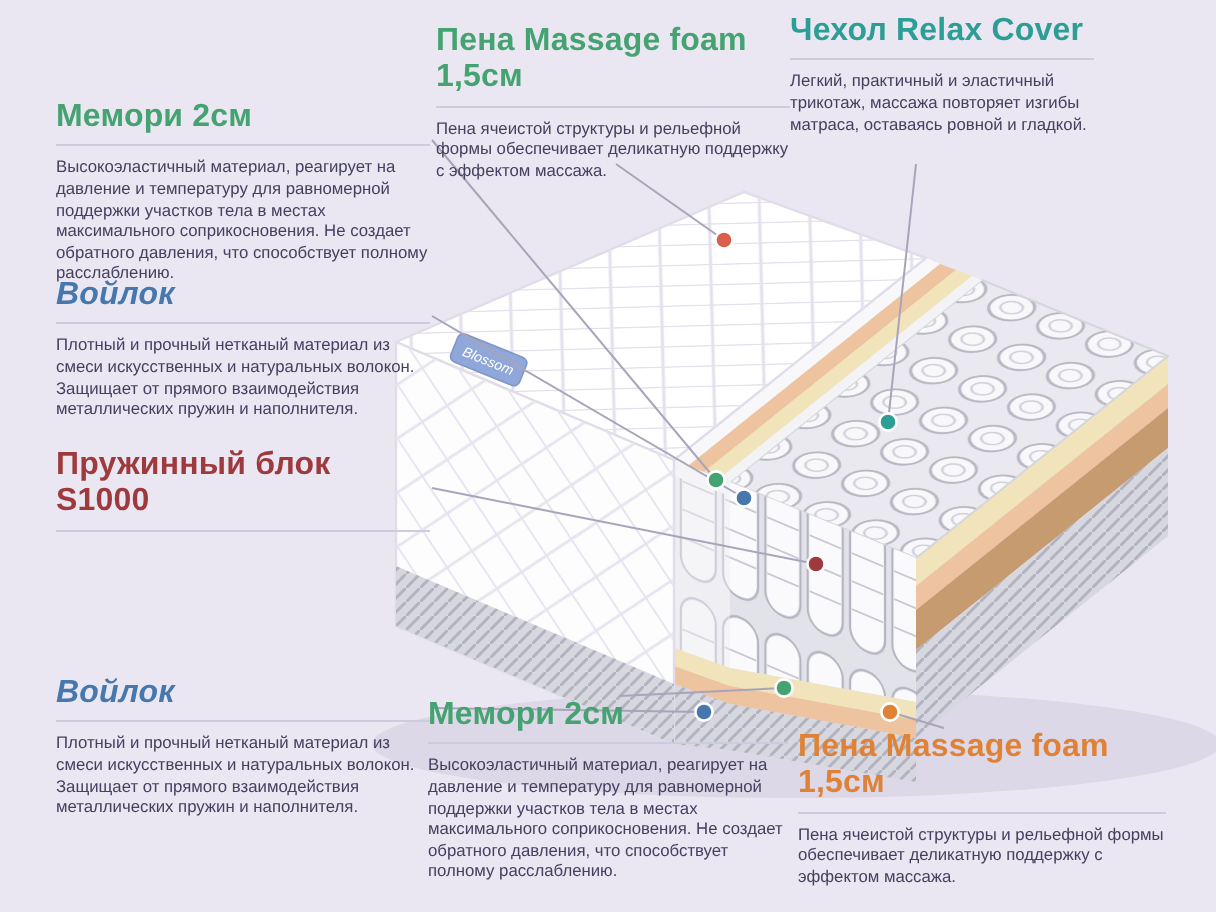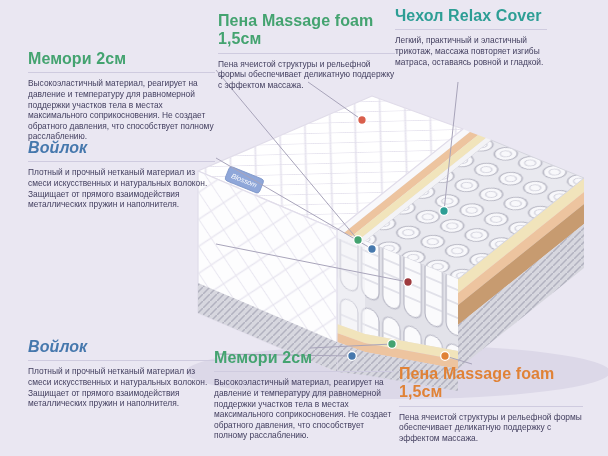--- a/index.html
+++ b/index.html
@@ -119,20 +119,21 @@
   <h3 class="c-green">Мемори 2см</h3>
   <p>Высокоэластичный материал, реагирует на давление и температуру для равномерной поддержки участков тела в местах максимального соприкосновения. Не создает обратного давления, что способствует полному расслаблению.</p>
 </div>
 
 <div class="note" style="left:28px;top:139px;width:187px">
   <h3 class="c-blue">Войлок</h3>
   <p>Плотный и прочный нетканый материал из смеси искусственных и натуральных волокон. Защищает от прямого взаимодействия металлических пружин и наполнителя.</p>
 </div>
 
 <div class="note" style="left:28px;top:224px;width:187px">
+  <h3 class="c-maroon">Пружинный блок S1000</h3>
 </div>
 
 <div class="note" style="left:28px;top:338px;width:187px">
   <h3 class="c-blue">Войлок</h3>
   <p>Плотный и прочный нетканый материал из смеси искусственных и натуральных волокон. Защищает от прямого взаимодействия металлических пружин и наполнителя.</p>
 </div>
 
 <div class="note" style="left:218px;top:12px;width:177px">
   <h3 class="c-green">Пена Massage foam 1,5см</h3>
   <p>Пена ячеистой структуры и рельефной формы обеспечивает деликатную поддержку с эффектом массажа.</p>

